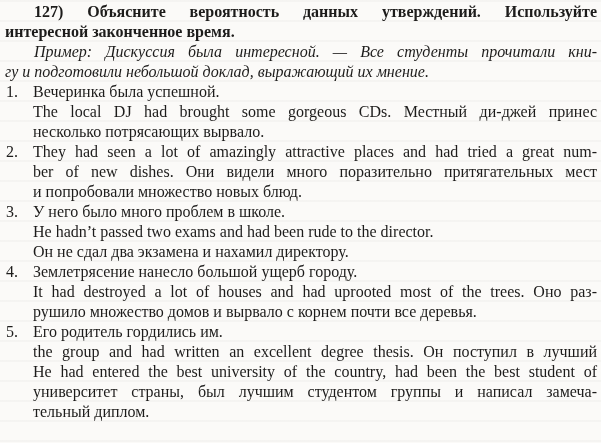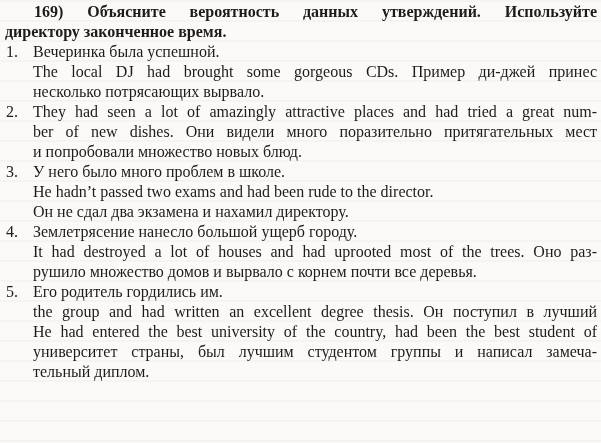--- a/index.html
+++ b/index.html
@@ -40,31 +40,35 @@
     top: 0;
     width: 26px;
   }
 </style>
 </head>
 <body>
 
 <div class="page">
 
   <div class="heading">
-    <div class="line j ind">169) Объясните вероятность данных утверждений. Используйте</div>
-    <div class="line">директору законченное время.</div>
+    <div class="line j ind">127) Объясните вероятность данных утверждений. Используйте</div>
+    <div class="line">интересной законченное время.</div>
   </div>
 
+  <div class="example">
+    <div class="line j ind">Пример: Дискуссия была интересной. — Все студенты прочитали кни-</div>
+    <div class="line">гу и подготовили небольшой доклад, выражающий их мнение.</div>
+  </div>
 
   <div>
 
     <div class="item">
       <span class="num">1.</span>
       <div class="line">Вечеринка была успешной.</div>
-      <div class="line j">The local DJ had brought some gorgeous CDs. Пример ди-джей принес</div>
+      <div class="line j">The local DJ had brought some gorgeous CDs. Местный ди-джей принес</div>
       <div class="line">несколько потрясающих вырвало.</div>
     </div>
 
     <div class="item">
       <span class="num">2.</span>
       <div class="line j">They had seen a lot of amazingly attractive places and had tried a great num-</div>
       <div class="line j">ber of new dishes. Они видели много поразительно притягательных мест</div>
       <div class="line">и попробовали множество новых блюд.</div>
     </div>
 

